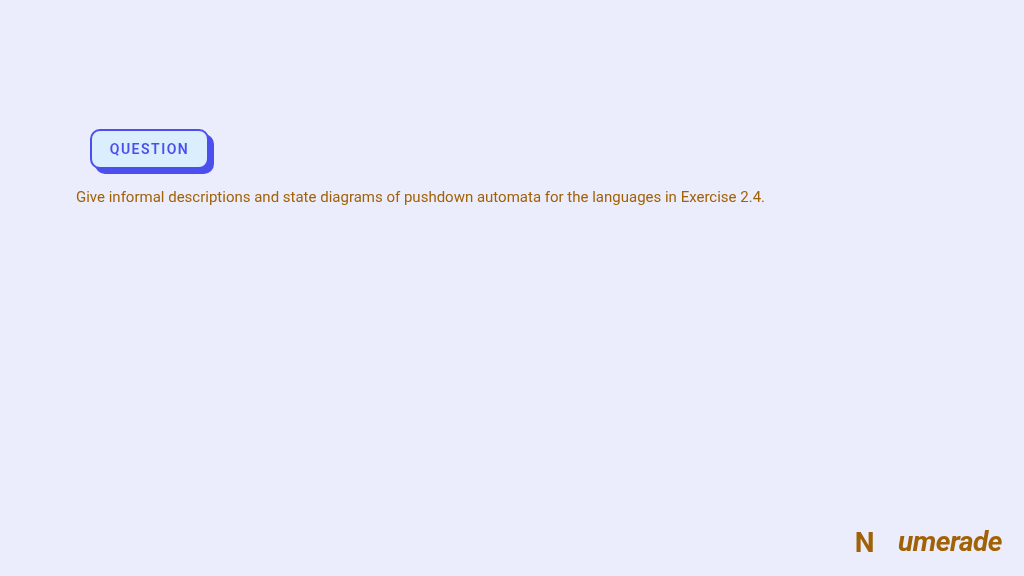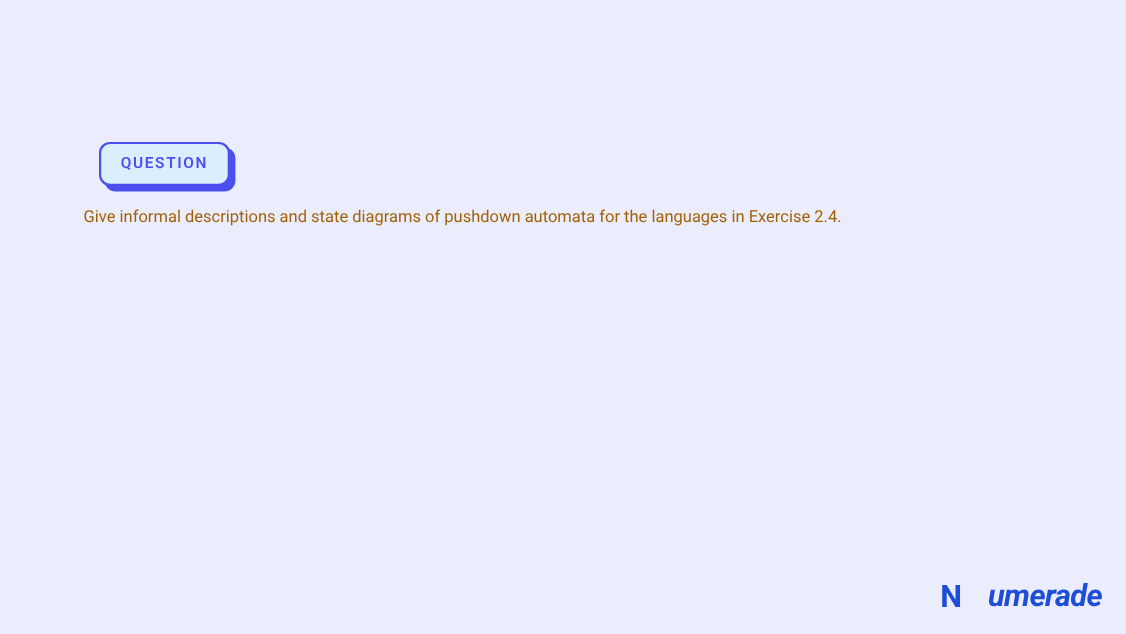--- a/index.html
+++ b/index.html
@@ -60,21 +60,21 @@
       color: #a16207;
       font-size: 15px;
       line-height: 1.5;
       font-weight: 400;
     }
     
     .logo {
       position: absolute;
       bottom: 18px;
       right: 22px;
-      color: #1d4ed8;
+      color: #a16207;
       font-size: 28px;
       font-weight: 700;
       font-style: italic;
       letter-spacing: -0.5px;
     }
     
     .logo-n {
       font-style: normal;
       display: inline-block;
       transform: translateY(1px);

